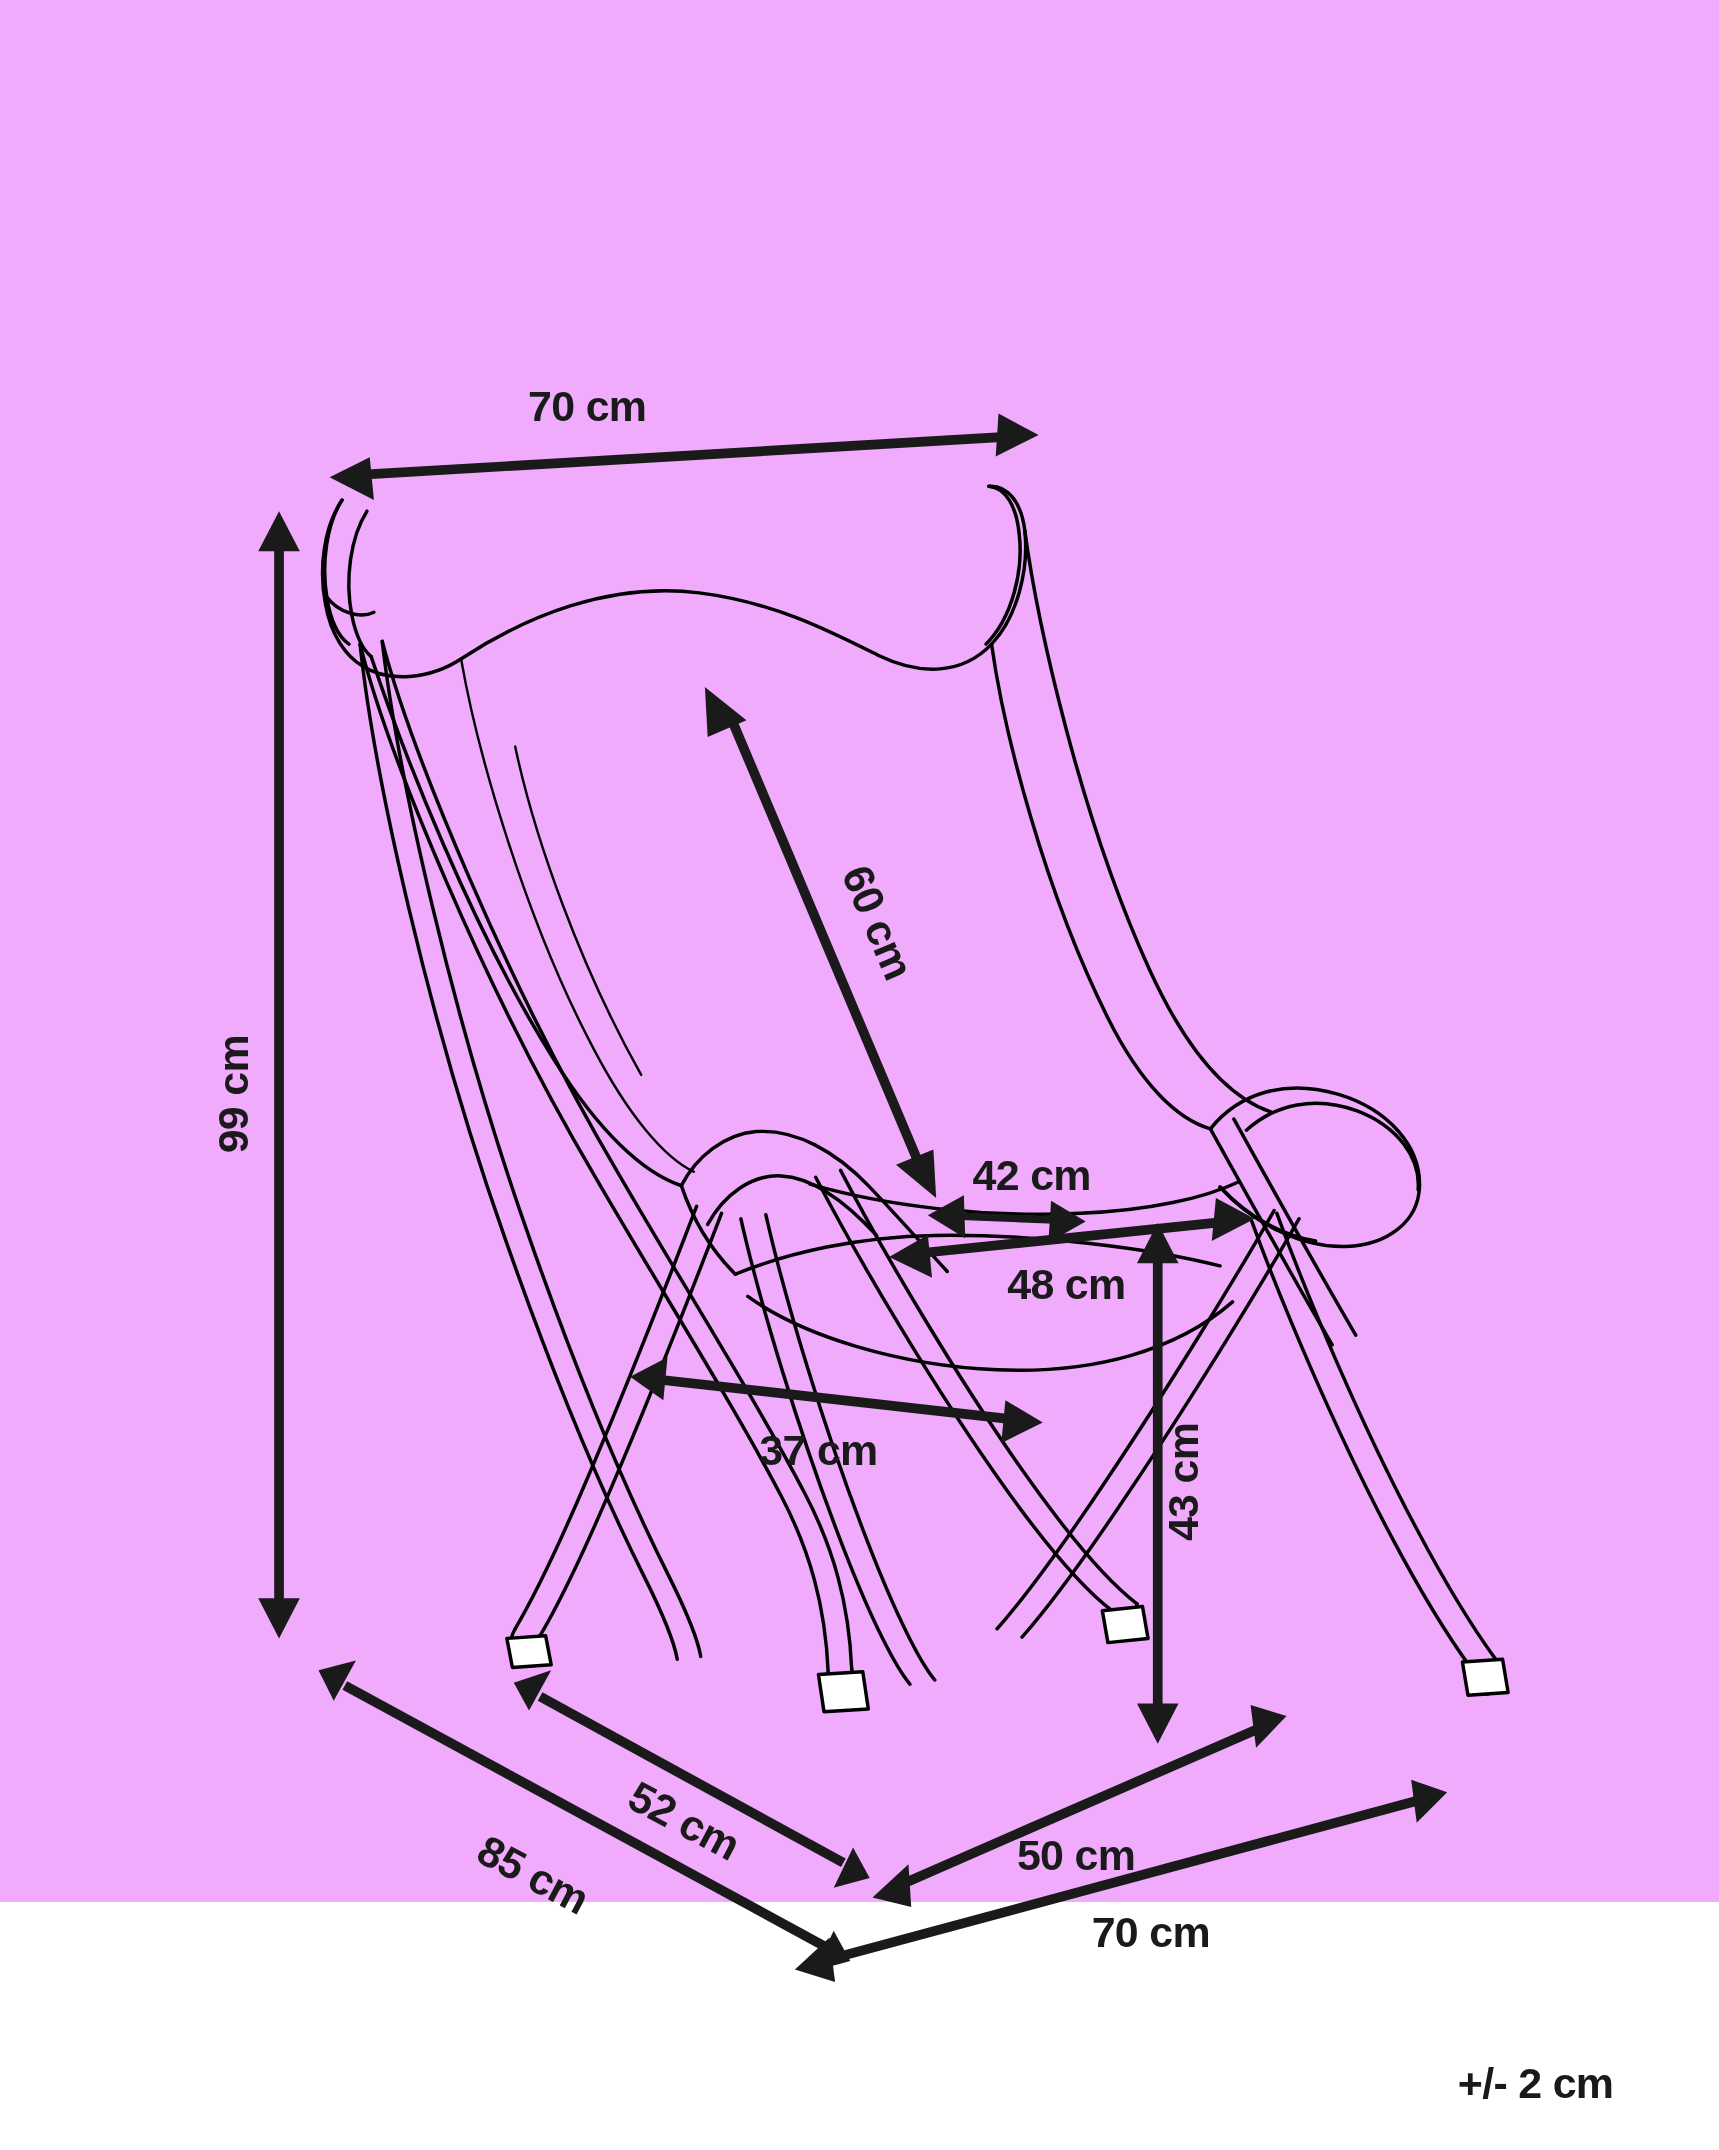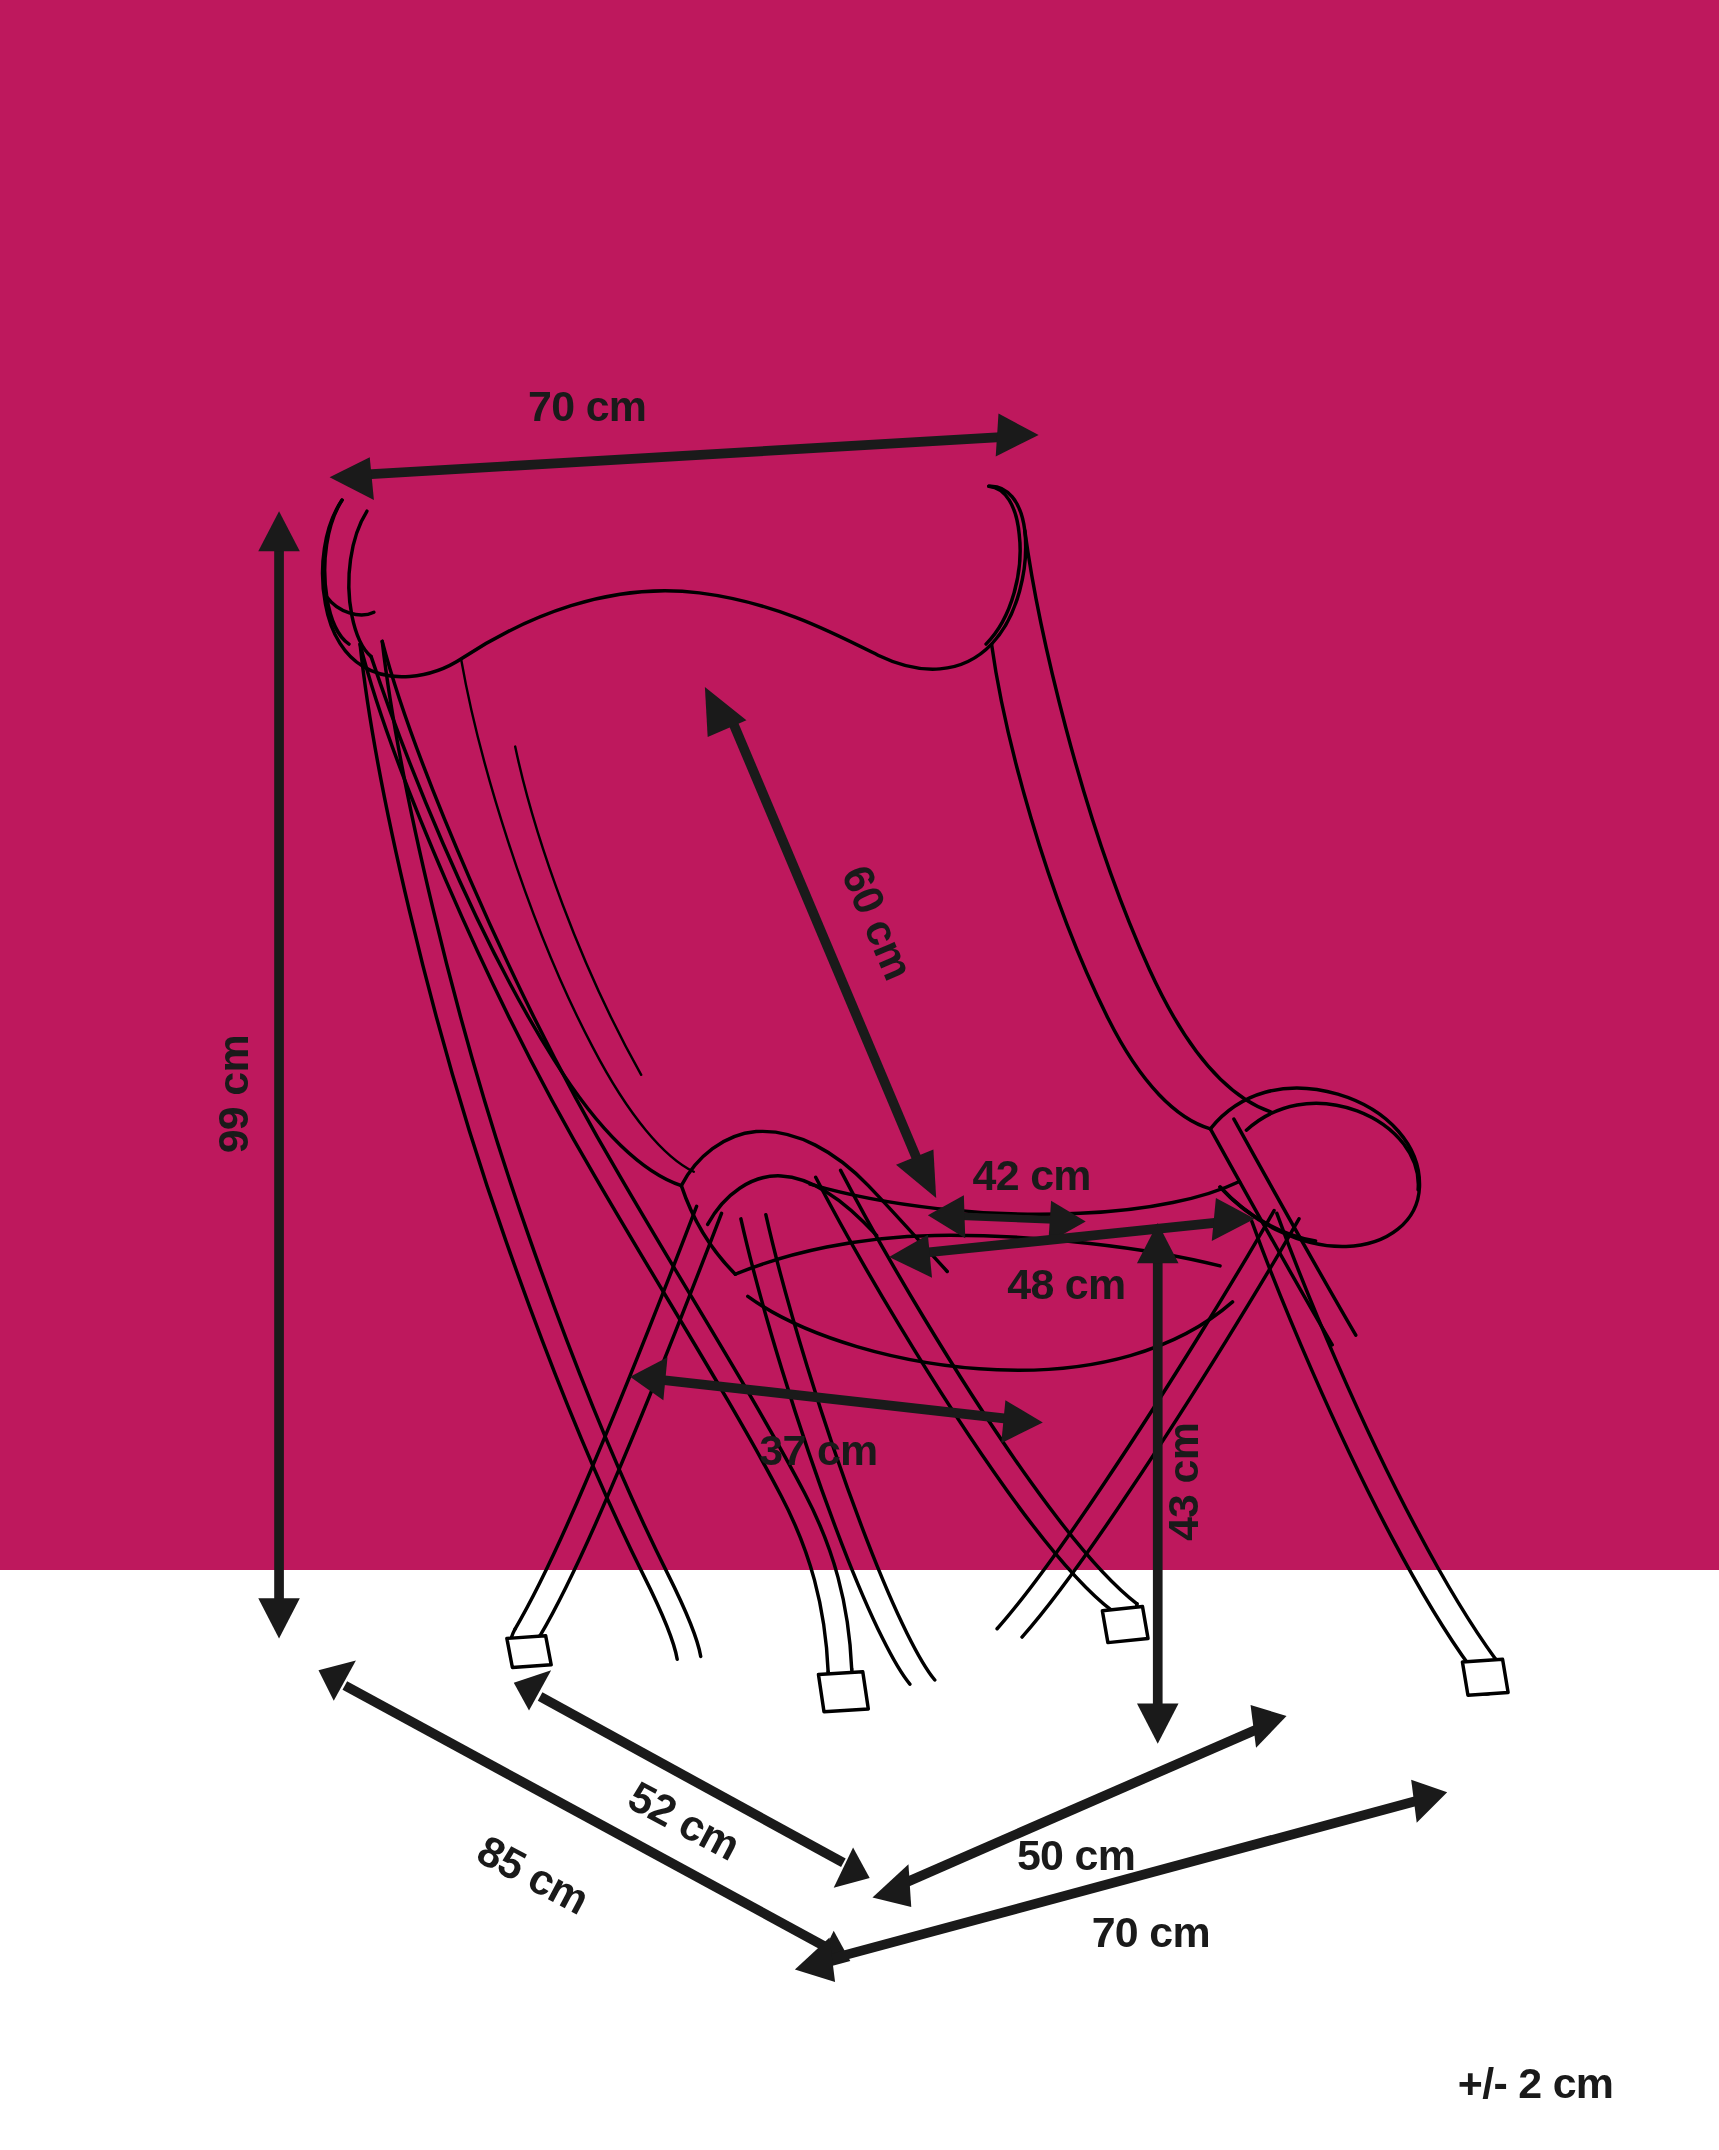--- a/index.html
+++ b/index.html
@@ -10,22 +10,22 @@
   }
   body {
     width: 1720px;
     height: 2151px;
     overflow: hidden;
     font-family: "Liberation Sans", sans-serif;
   }
   #sheet {
     position: relative;
     width: 1720px;
-    height: 1570px;
-    background: #be185d;
+    height: 1902px;
+    background: #f0abfc;
   }
   #drawing {
     position: absolute;
     left: 0;
     top: 0;
     width: 1720px;
     height: 2151px;
     display: block;
   }
   .dim-label {

